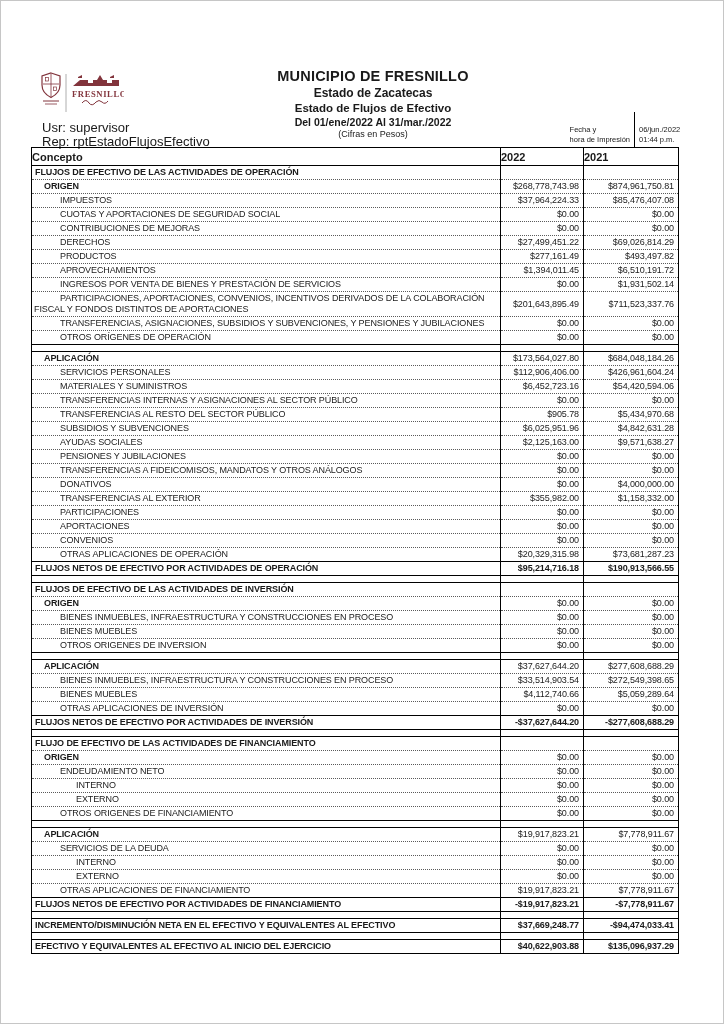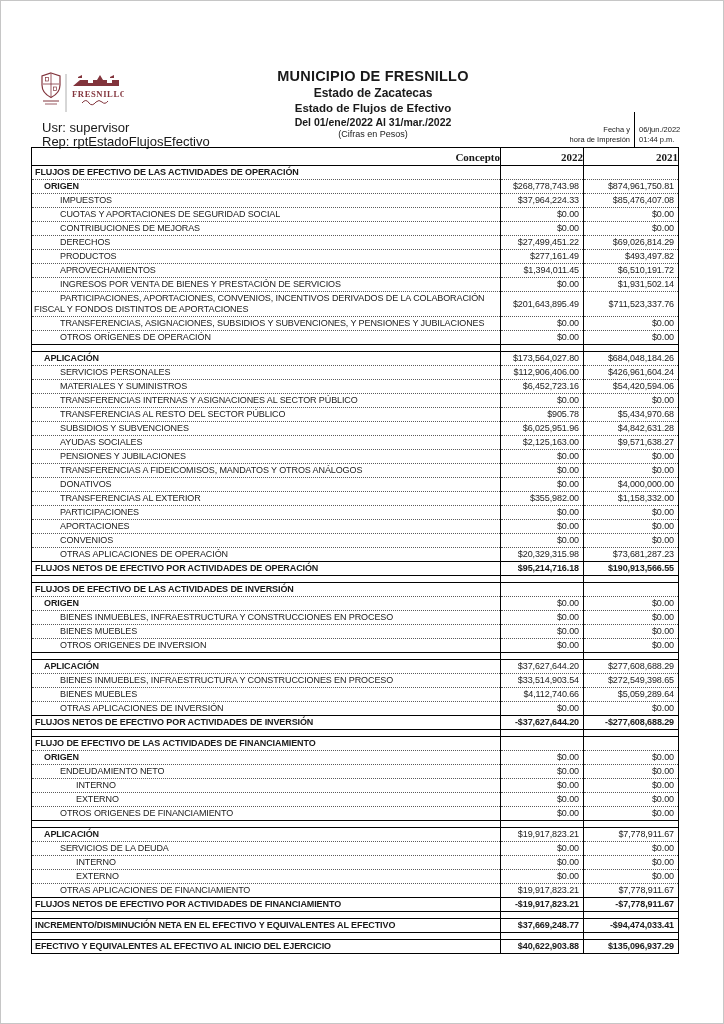--- a/index.html
+++ b/index.html
@@ -14,34 +14,33 @@
   .header-center { position:absolute; top:68px; left:0; width:100%; text-align:center; transform:translateX(11px); }
   .h-muni   { font-size:14.5px; font-weight:bold; letter-spacing:.2px; }
   .h-state  { font-size:12px;   font-weight:bold; margin-top:2px; }
   .h-report { font-size:11.5px; font-weight:bold; margin-top:2px; }
   .h-period { font-size:10.5px; font-weight:bold; margin-top:2px; }
   .h-cifras { font-size:9px; margin-top:1px; }
 
   .meta-left { position:absolute; left:42px; top:121px; font-size:13px; line-height:13.5px; }
 
   .print-info { position:absolute; right:27px; top:112px; display:flex; align-items:flex-end; }
-  .print-labels { text-align:right; font-size:7.5px; line-height:10px; padding:0 4px 2px 0; }
+  .print-labels { text-align:left; font-size:7.5px; line-height:10px; padding:0 4px 2px 0; }
   .print-divider { width:0; border-left:1px solid #000; height:35px; }
   .print-values { font-size:7.5px; line-height:10px; padding:0 0 2px 4px; min-width:58px; }
 
   
   table.flows {
     position:absolute; left:31px; top:147px; width:647px;
     border-collapse:collapse; table-layout:fixed; border:1.5px solid #000;
   }
   col.c-label { width:469px; } col.c-2022 { width:83px; } col.c-2021 { width:95px; }
   thead th {
-    font-size:11px; font-weight:bold; text-align:right; height:17px; padding:0;
+    font-size:11px; font-weight:bold; text-align:left; height:17px; padding:0;
     border-bottom:1.5px solid #000;
-    font-family:Liberation Serif, serif;
   }
   td { font-size:9px; line-height:11px; padding:1px 2px 1px 0; vertical-align:middle; letter-spacing:-.1px; }
   td.val { text-align:right; padding-right:4px; white-space:nowrap; }
   th + th, td + td { border-left:1px solid #000; }
   tbody tr { border-bottom:1px dotted #5a5a5a; }
   tr.section td.label { font-weight:bold; padding-left:3px;margin-top:24px; }
   tr.group   td.label { font-weight:bold; padding-left:12px; }
   tr.group   td.val   { font-weight:normal; }
   tr.total   td       { font-weight:bold; }
   tr.total   td.label { padding-left:3px; }

